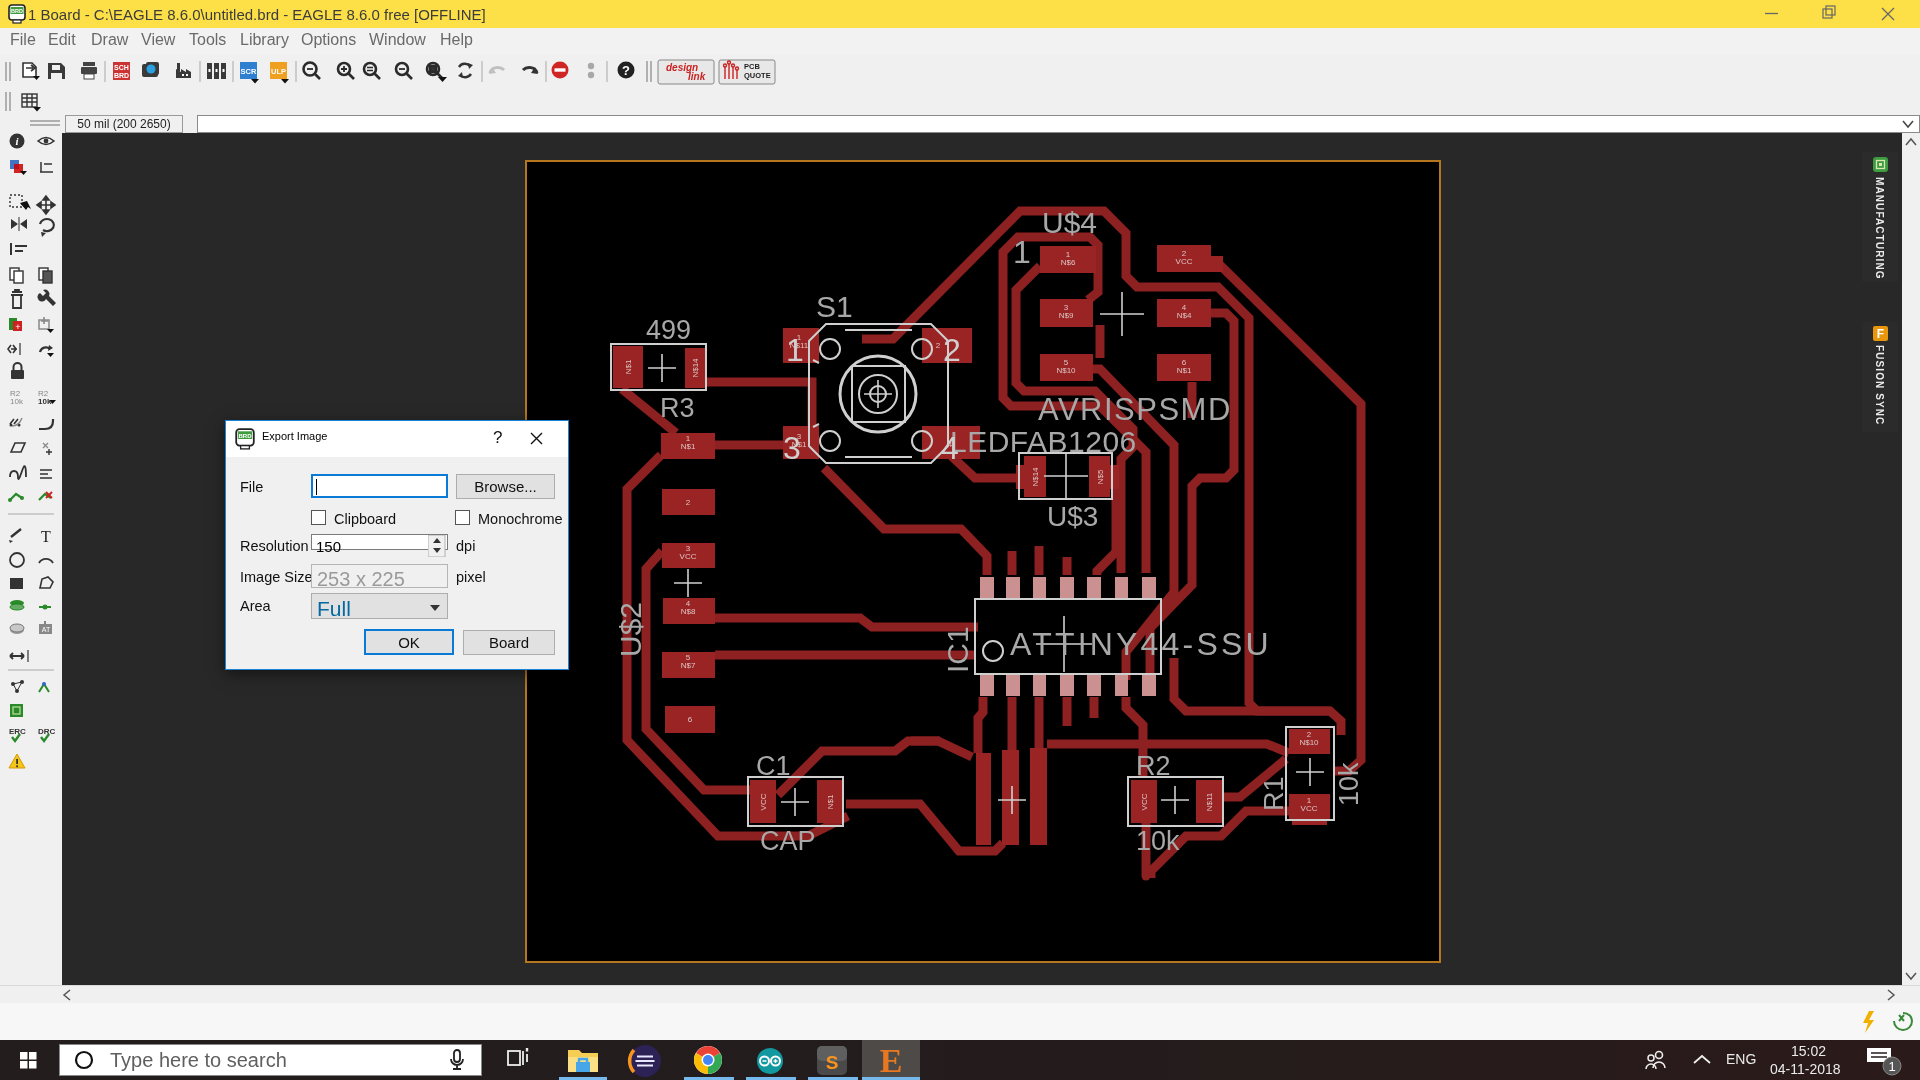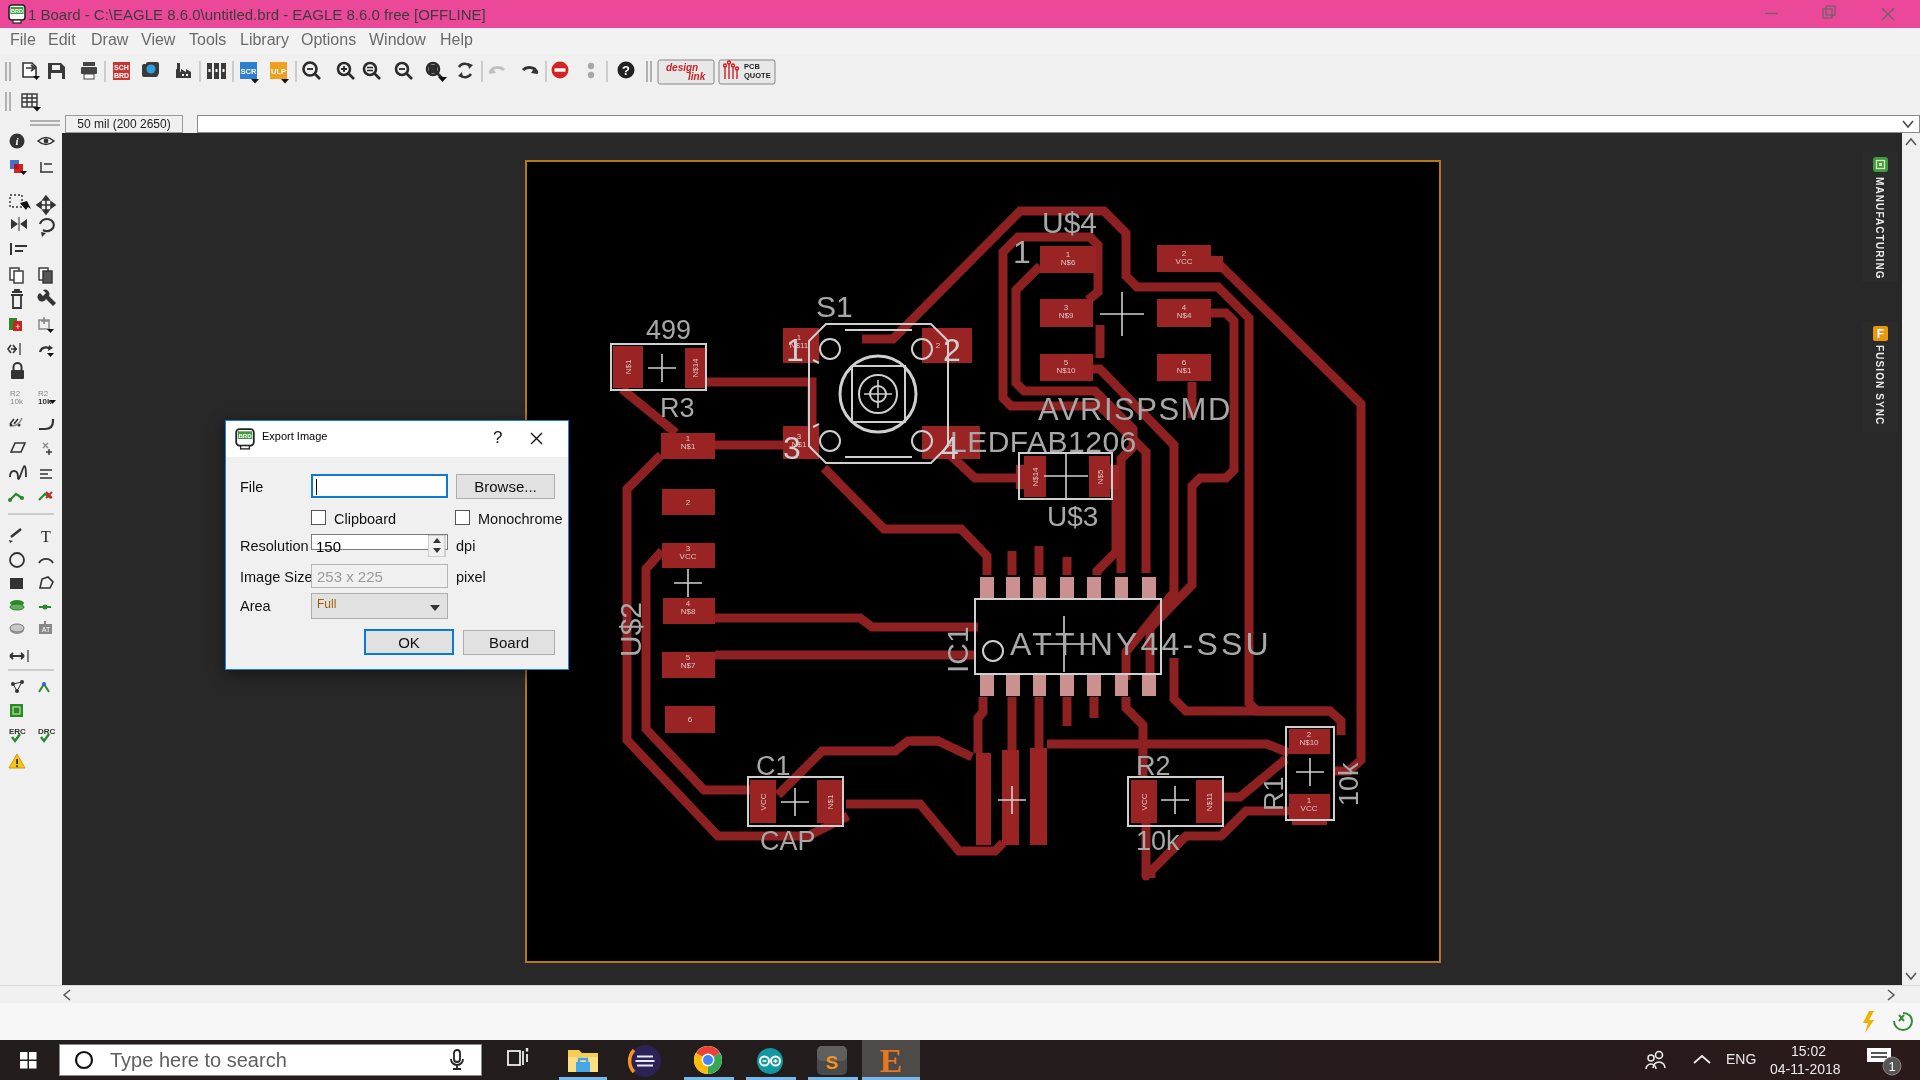--- a/index.html
+++ b/index.html
@@ -1,18 +1,18 @@
 <!DOCTYPE html>
 <html><head>
 <meta charset="utf-8">
 <style>
 * { margin:0; padding:0; box-sizing:border-box; }
 html,body { width:1920px; height:1080px; overflow:hidden; background:#fff;
   font-family:"Liberation Sans", sans-serif; }
-#titlebar { position:absolute; left:0; top:0; width:1920px; height:28px; background:#ec4899; }
+#titlebar { position:absolute; left:0; top:0; width:1920px; height:28px; background:#fde047; }
 #titletext { position:absolute; left:28px; top:6px; font-size:15px; color:#3c3c3c; }
 #menubar { position:absolute; left:0; top:28px; width:1920px; height:27px; background:#f2f2f2; }
 .menuitem { position:absolute; top:3px; font-size:16px; color:#6a6a6a; }
 #toolbar1 { position:absolute; left:0; top:55px; width:1920px; height:33px; background:#f0f0f0; }
 #toolbar2 { position:absolute; left:0; top:88px; width:1920px; height:27px; background:#f0f0f0; }
 #coordbar { position:absolute; left:0; top:115px; width:1920px; height:32px; background:#f0f0f0; }
 #milbox { position:absolute; left:65px; top:0px; width:118px; height:18px; border:1px solid #9a9a9a;
   font-size:12px; color:#222; text-align:center; line-height:16px; background:#f0f0f0;}
 #combo { position:absolute; left:197px; top:0px; width:1723px; height:18px; border:1px solid #8a8a8a; background:#fff; }
 #main { position:absolute; left:0; top:133px; width:1920px; height:852px; }
@@ -737,25 +737,25 @@
     <div style="position:absolute;left:4px;top:3px;font-size:15px;color:#000">150</div>
     <svg width="18" height="22" style="position:absolute;right:1px;top:0">
       <rect x="0" y="0" width="17" height="22" fill="#f0f0f0" stroke="#b0b0b0" stroke-width="1"></rect>
       <path d="M5 8 l4 -5 4 5 z" fill="#333"></path>
         <path d="M5 13 l4 5 4 -5 z" fill="#333"></path>
     </svg>
   </div>
   <div class="dlabel" style="left:230px;top:117px">dpi</div>
   <div class="dlabel" style="left:14px;top:148px">Image Size</div>
   <div class="dinput" style="left:85px;top:143px;width:137px;height:24px;background:#f0f0f0;border-color:#b5b5b5">
-    <div style="position:absolute;left:5px;top:3px;font-size:15px;color:#9a9a9a">253 x 225</div>
+    <div style="position:absolute;left:5px;top:3px;font-size:20px;color:#9a9a9a">253 x 225</div>
     </div>
   <div class="dlabel" style="left:230px;top:148px">pixel</div>
   <div class="dlabel" style="left:14px;top:177px">Area</div>
   <div class="dbtn" style="left:85px;top:172px;width:137px;height:26px;text-align:left">
-    <div style="position:absolute;left:5px;top:3px;font-size:12px;color:#a16207">Full</div>
+    <div style="position:absolute;left:5px;top:3px;font-size:21px;color:#0369a1">Full</div>
     <svg width="12" height="8" style="position:absolute;right:6px;top:10px">
         <path d="M1 1 l5 6 5 -6 z" fill="#333"></path>
       </svg>
   </div>
   <div class="dbtn" style="left:138px;top:208px;width:90px;height:26px;line-height:23px;border:2px solid #0a7ad7">OK</div>
   <div class="dbtn" style="left:237px;top:209px;width:92px;height:25px;line-height:23px">Board</div>
 </div>
 
 </body></html>

